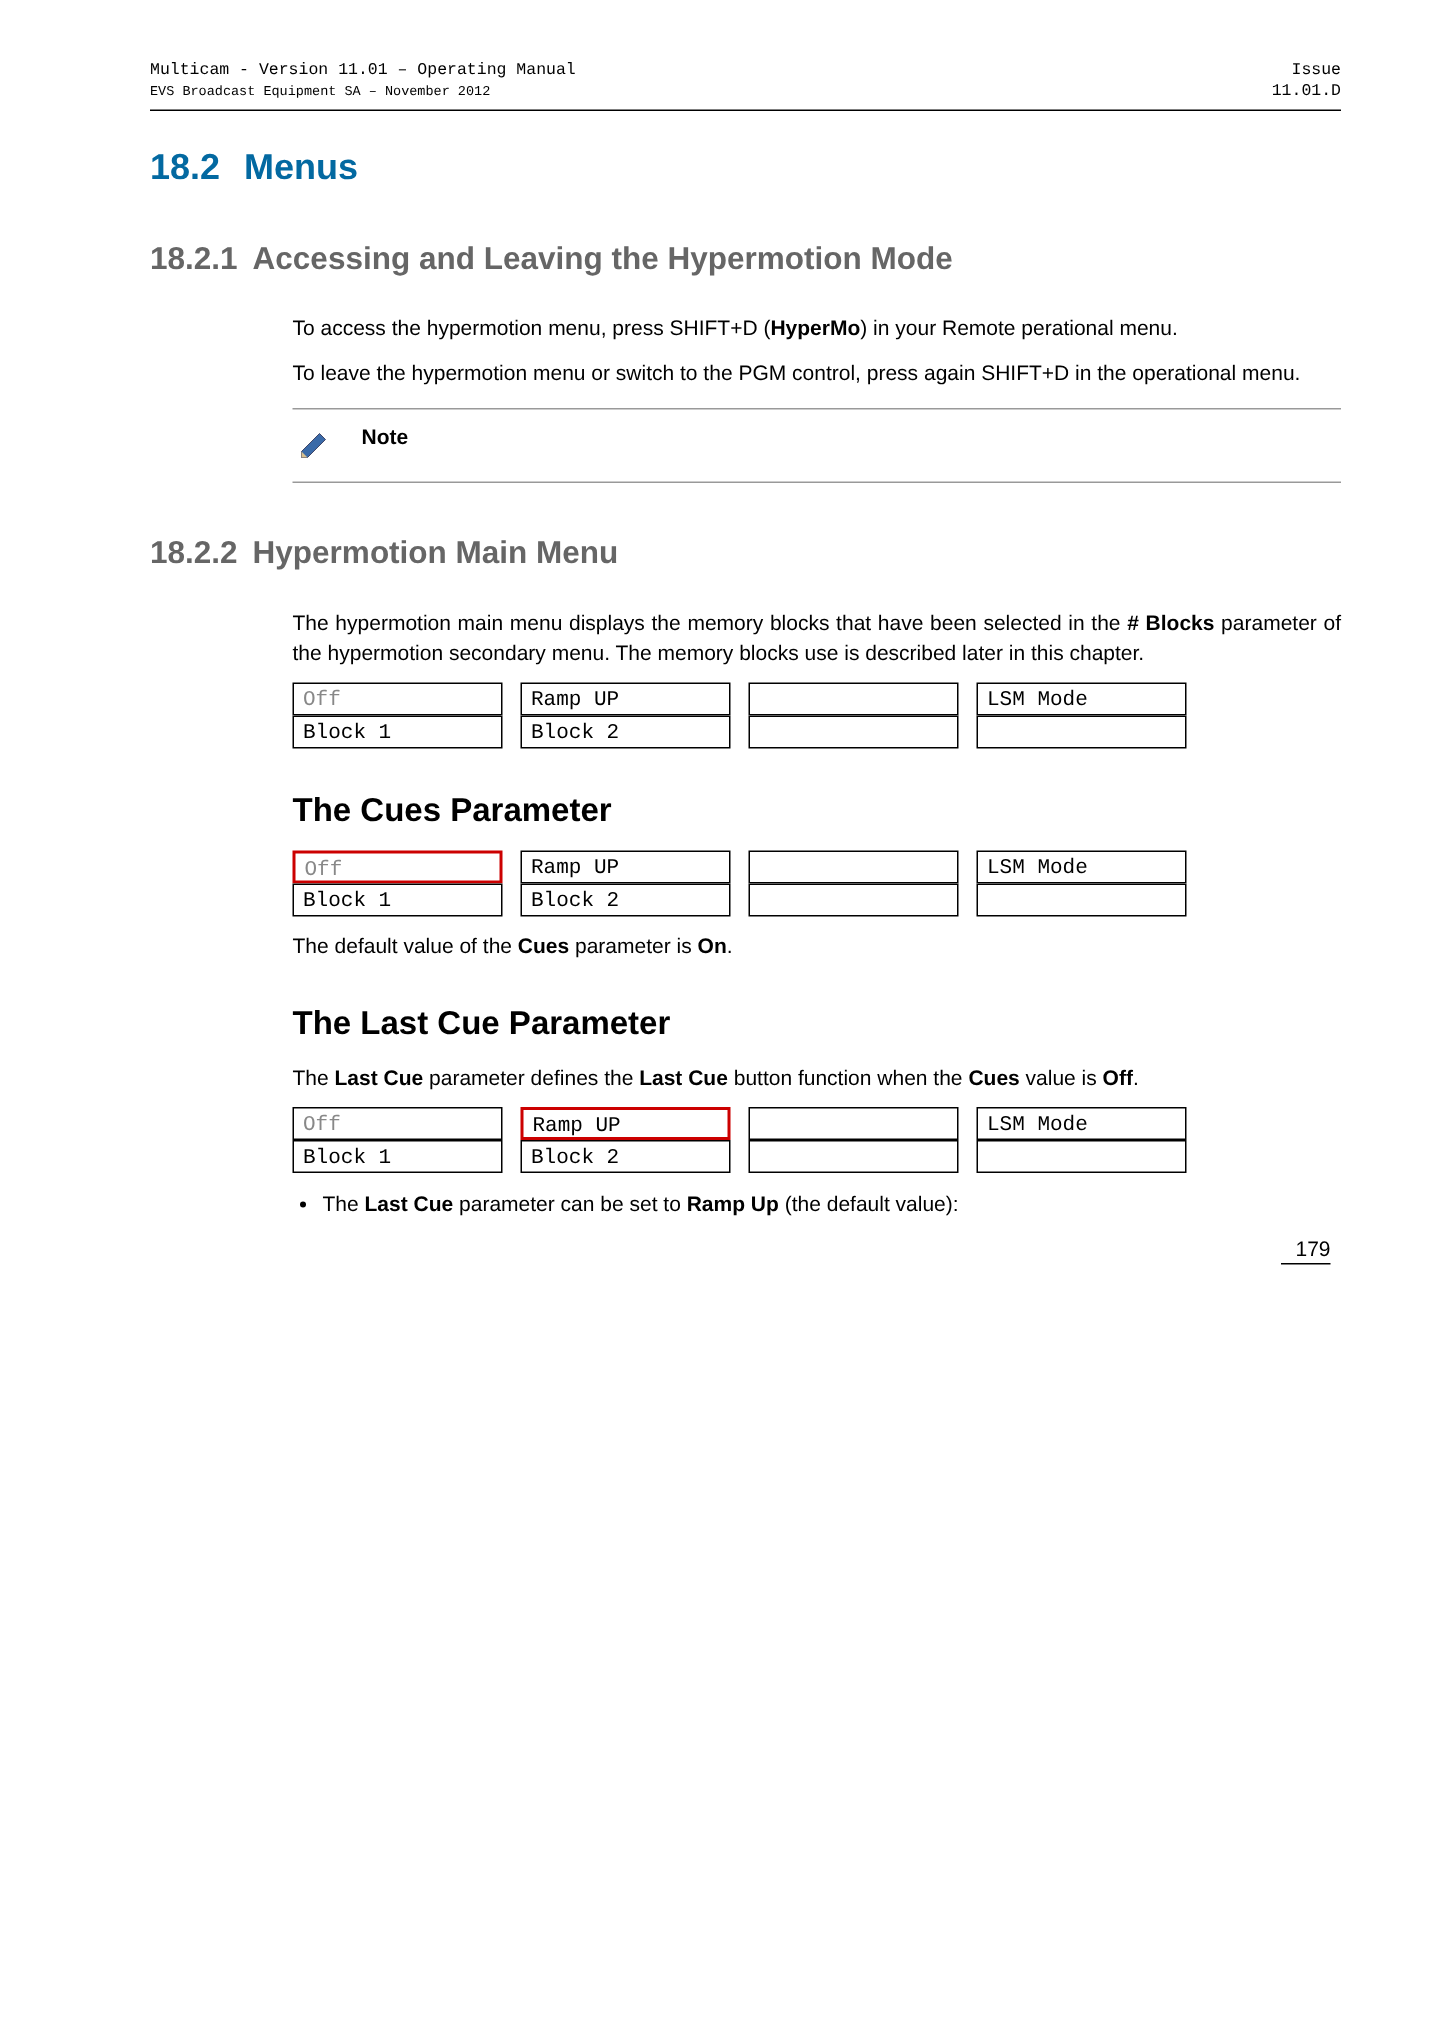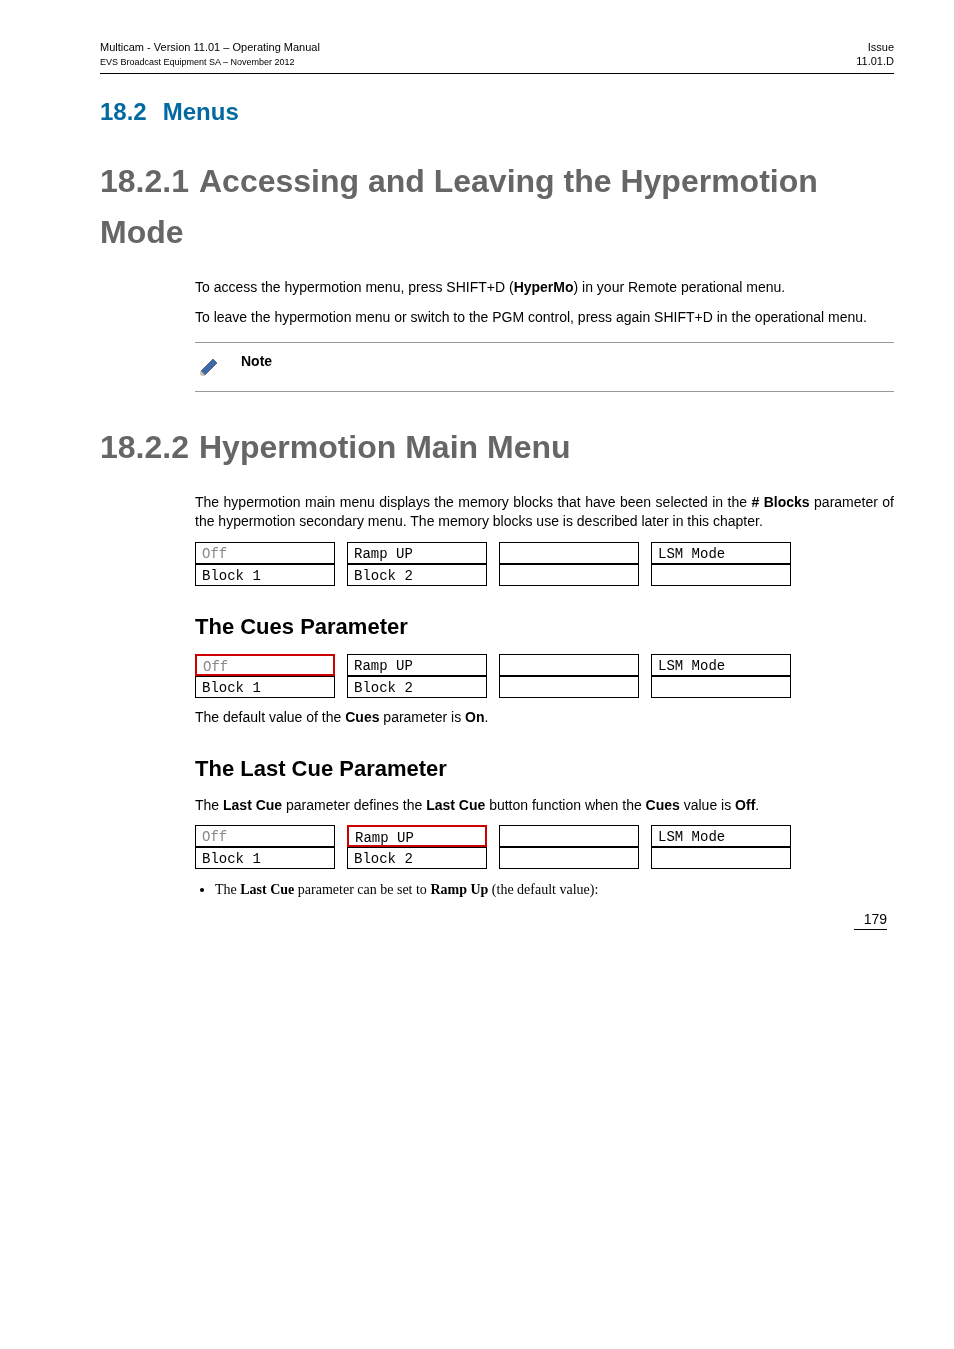--- a/index.html
+++ b/index.html
@@ -14,38 +14,39 @@
     padding: 40px 60px 40px 100px;
     box-sizing: border-box;
     position: relative;
   }
   .header {
     display: flex;
     justify-content: space-between;
     font-size: 11px;
     line-height: 1.3;
     margin-bottom: 4px;
+    font-family: Liberation Mono, monospace;
   }
   .header .left { text-align: left; }
   .header .right { text-align: right; }
   hr.top-rule {
     border: none;
     border-top: 1px solid #000;
     margin: 2px 0 24px 0;
   }
   h1.section-title {
     color: #0369a1;
     font-size: 24px;
     font-weight: bold;
     margin: 20px 0 30px 0;
   }
   h1 .num { margin-right: 16px; }
   h2.subsection-title {
     color: #666;
-    font-size: 32px;
+    font-size: 21px;
     font-weight: bold;
     margin: 30px 0 20px 0;
     line-height: 1.6;
   }
   h2 .num { margin-right: 10px; }
   .body-block {
     margin-left: 95px;
   }
   .body-block p {
     font-size: 14px;
@@ -100,21 +101,20 @@
     border: 2px solid #c00;
   }
   .cell.dim { color: #888; }
   .cell.empty { }
 
   ul.bullets {
     font-size: 14px;
     line-height: 1.5;
     padding-left: 20px;
     margin: 10px 0;
-    font-family: Liberation Serif, serif;
   }
   ul.bullets > li { margin: 6px 0; text-align: justify; }
   ul.circ {
     list-style-type: circle;
     padding-left: 28px;
     margin: 6px 0;
   }
   ul.circ > li { margin: 4px 0; text-align: justify; }
 
   .page-num {

